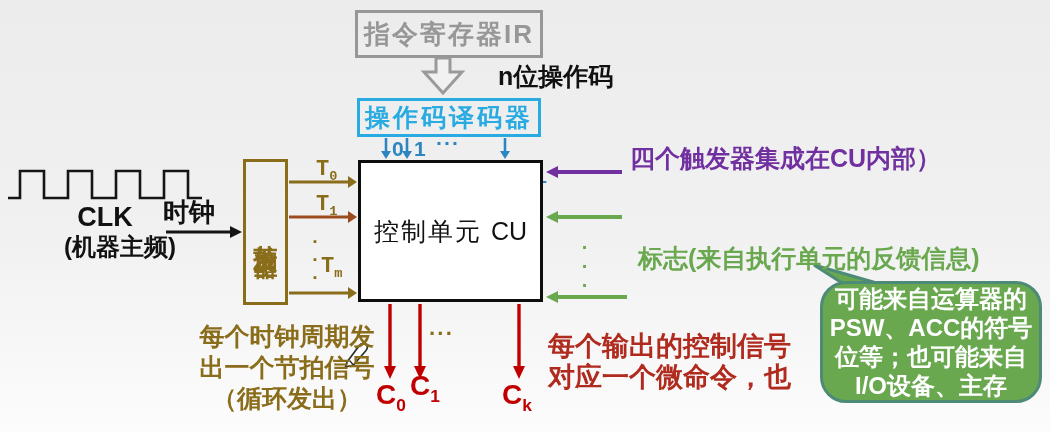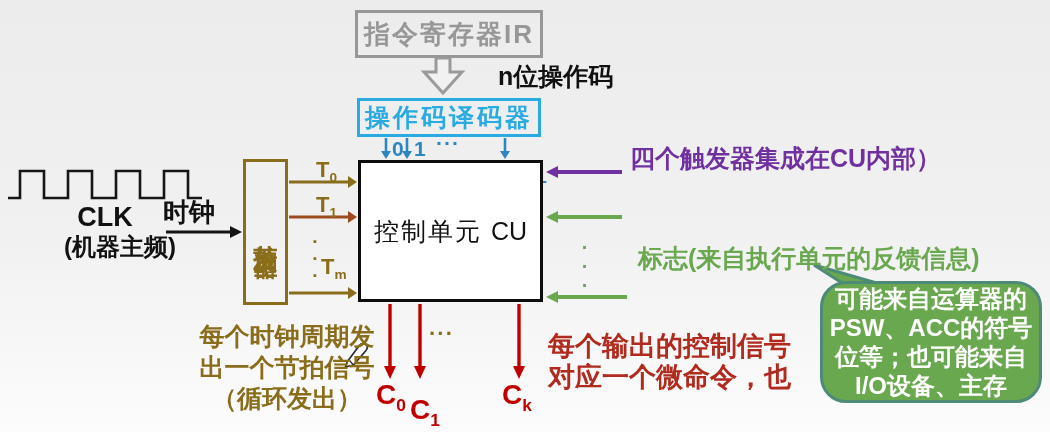--- a/index.html
+++ b/index.html
@@ -31,42 +31,42 @@
   .cu-box .cu-name { letter-spacing:2px; }
 
   .clk-label { left:55px; top:202px; width:100px; text-align:center; font-size:27px; font-weight:700; color:#111; }
   .clk-sublabel { left:0px; top:231px; width:176px; text-align:right; font-size:24px; font-weight:700; color:#111; }
   .shizhong { left:163px; top:195px; font-size:26px; font-weight:700; color:#111; }
 
   .tg-box { left:243px; top:159px; width:45px; height:146px; border:3px solid var(--olive);
             color:var(--olive); font-size:24px; font-weight:700;
             writing-mode:vertical-rl; text-orientation:upright; letter-spacing:3px; }
 
-  .t-label { color:var(--olive); font-weight:700; font-size:22px; }
+  .t-label { color:var(--olive); font-weight:700; font-size:22px;font-family:Liberation Mono, monospace; }
   .t-label sub, .c-label sub { font-size:0.62em; }
   .t0 { left:316px; top:157px; }
   .t1 { left:316px; top:192px; }
   .tdots { left:308px; top:231px; font-size:19px; writing-mode:vertical-rl; text-orientation:upright;
            letter-spacing:-4px; line-height:14px; }
   .tm { left:321px; top:254px; }
 
   .flipflop-note { left:630px; top:142px; width:420px; font-size:25px; font-weight:700;
                    color:var(--purple); line-height:33px; }
   .flagdots { left:577px; top:236px; color:var(--green); font-size:20px; font-weight:700;
               writing-mode:vertical-rl; text-orientation:upright; letter-spacing:-3px; line-height:15px; }
   .flags-label { left:638px; top:242px; font-size:25px; font-weight:700; color:var(--green); }
 
   .bubble { left:820px; top:281px; width:222px; height:122px; background:var(--green);
             border:3px solid var(--green-dark); border-radius:26px; color:#fff;
             font-size:24px; font-weight:700; flex-direction:column; line-height:29px; text-align:center; }
 
   .cdots { left:429px; top:321px; color:var(--olive); font-size:22px; font-weight:700; letter-spacing:1px; }
   .c-label { color:var(--dark-red); font-weight:700; font-size:28px; }
   .c0 { left:376px; top:379px; }
-  .c1 { left:410px; top:394px; }
+  .c1 { left:410px; top:370px; }
   .ck { left:502px; top:379px; }
 
   .clock-note { left:148px; top:321px; width:278px; text-align:center; font-size:25px; font-weight:700;
                 color:var(--olive); line-height:31px; }
   .microop-note { left:548px; top:331px; width:300px; font-size:27px; font-weight:700;
                   color:var(--red-text); line-height:31px; }
 </style>
 </head>
 <body>
 

